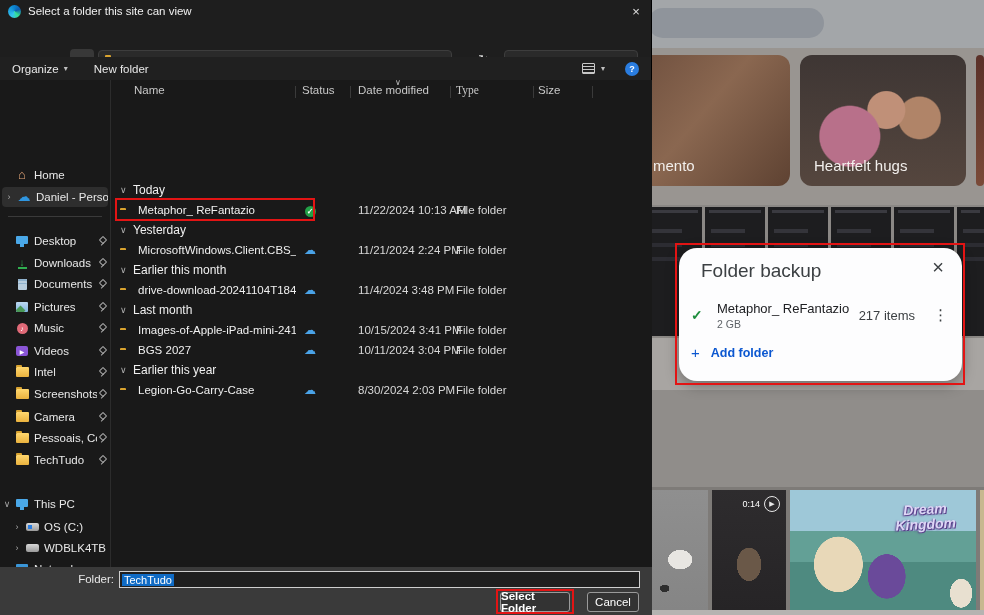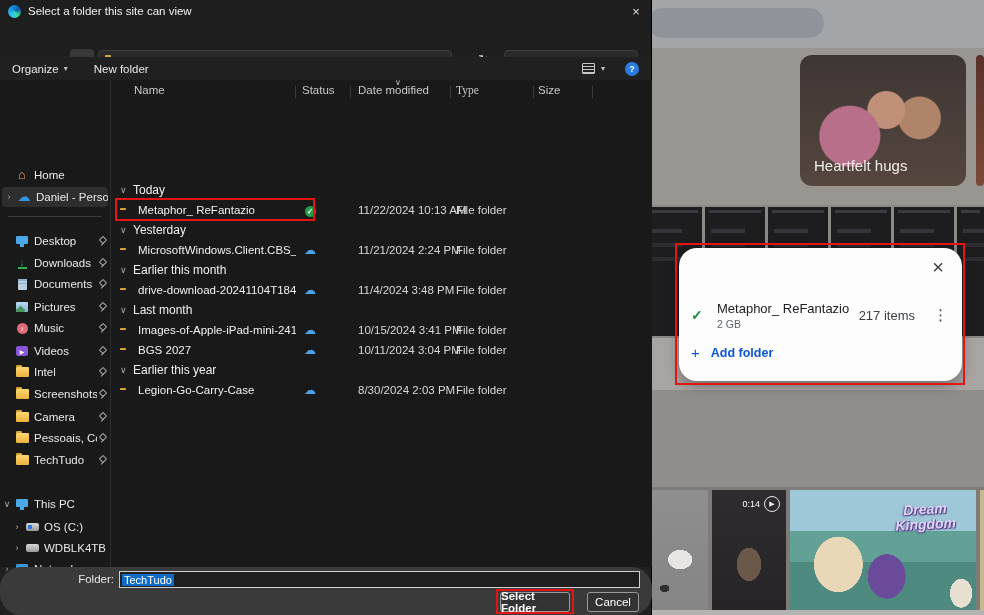--- a/index.html
+++ b/index.html
@@ -175,40 +175,43 @@
   .cell-name { position:absolute; left:28px; width:158px; white-space:nowrap; overflow:hidden; color:#f0f0f0; }
   .cell-status { position:absolute; left:188px; width:24px; text-align:center; }
   .cell-date { position:absolute; left:248px; color:#d8d8d8; }
   .cell-type { position:absolute; left:346px; color:#d8d8d8; }
   .st-ok { display:inline-block; width:11px; height:11px; border-radius:50%; background:#23a047; color:#fff;
            font-size:8px; line-height:11px; font-weight:bold; }
   .st-cloud { color:#4aa3e8; font-size:12px; }
   .row-annot { position:absolute; left:5px; top:118px; width:200px; height:23px; border:2px solid #e31414; z-index:3; }
 
   
-  .footer { position:absolute; left:0; top:567px; width:652px; height:48px; background:#3a3a3a;border-radius:21px; }
+  .footer { position:absolute; left:0; top:567px; width:652px; height:48px; background:#3a3a3a; }
   .folder-label { position:absolute; left:78px; top:6px; width:36px; text-align:right; font-size:11.5px; color:#e8e8e8; }
   .folder-input { position:absolute; left:119px; top:4px; width:521px; height:17px; background:#1f1f1f;
                   border:1px solid #cfcfcf; display:flex; align-items:center; padding:0 2px; }
   .folder-sel { background:#0f6bc5; color:#fff; font-size:11px; padding:0 2px; }
   .btn { position:absolute; top:25px; height:20px; background:#333333; border:1px solid #9a9a9a;
          border-radius:3px; font-size:11.5px; color:#fff; display:flex; align-items:center; justify-content:center; }
   .btn-select { left:500px; width:70px;font-weight:bold; }
   .btn-cancel { left:587px; width:52px; }
   .select-annot { position:absolute; left:496px; top:22px; width:78px; height:25px; border:2px solid #e31414; }
 </style>
 </head>
 <body>
 
 <div id="screen">
 
   <div class="abs pb-top"></div>
   <div class="abs pb-pill"></div>
   <div class="abs pb-mem"></div>
 
+  <div class="abs mem-card mem1">
+    <span class="mem-label">mento</span>
+  </div>
   <div class="abs mem-card mem2">
     <span class="mem-label">Heartfelt hugs</span>
   </div>
   <div class="abs mem-card mem3"></div>
 
   <div class="abs shot-row">
     <div class="shot" style="left:2px"></div>
     <div class="shot" style="left:65px"></div>
     <div class="shot" style="left:128px"></div>
     <div class="shot" style="left:191px"></div>
@@ -232,20 +235,21 @@
   <div class="abs tile-game">
     <div class="game-logo">
       <div>Dream</div>
       <div>Kingdom</div>
     </div>
   </div>
   <div class="abs tile-sliver"></div>
   <div class="abs pb-bottom"></div>
 
   <div class="abs backup-card">
+    <div class="bc-title">Folder backup</div>
     <div class="bc-close">×</div>
     <div class="bc-row">
       <span class="bc-check">✓</span>
       <span>
         <div class="bc-name">Metaphor_ ReFantazio</div>
         <div class="bc-size">2 GB</div>
       </span>
       <span class="bc-count">217 items</span>
       <span class="bc-kebab">⋮</span>
     </div>

